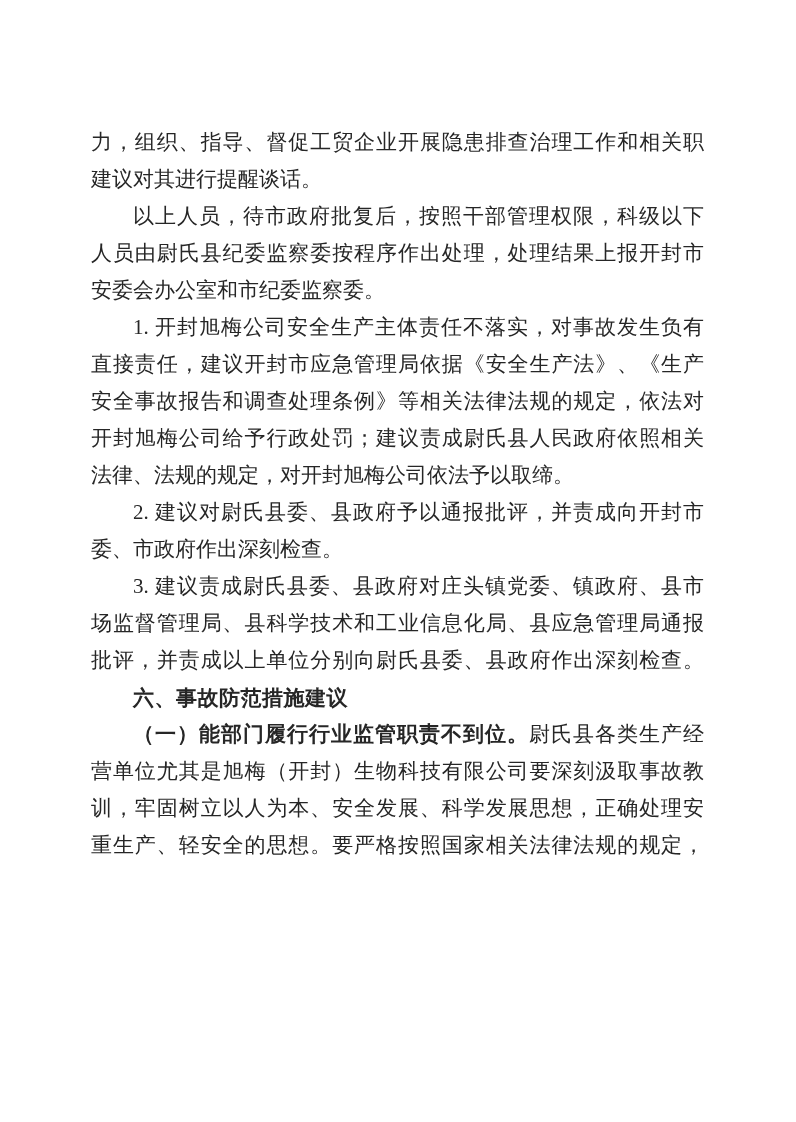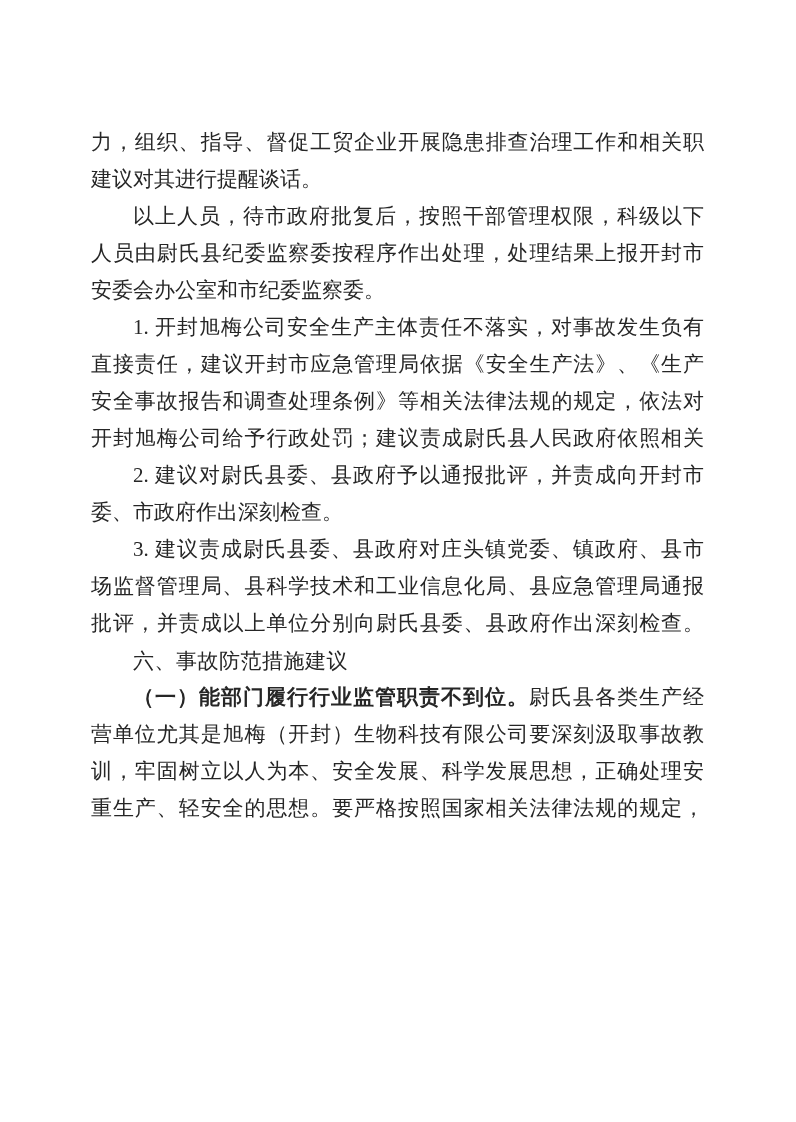--- a/index.html
+++ b/index.html
@@ -40,21 +40,21 @@
   }
   .line.indent {
     text-indent: 2em;
   }
   .heading-kai {
     font-weight: 700;
     letter-spacing: 0.5px;
   }
   .heading-hei {
     font-family: "Liberation Sans", "DejaVu Sans", sans-serif;
-    font-weight: 400;
+    font-weight: 700;
     letter-spacing: 0.5px;
   }
   .lead-bold {
     font-weight: 700;
   }
   .page-number {
     position: absolute;
     left: 92px;
     top: 1005px;
     font-size: 15px;
@@ -71,20 +71,21 @@
   <div class="page-body">
     <div class="line">力，组织、指导、督促工贸企业开展隐患排查治理工作和相关职</div>
     <div class="line left">建议对其进行提醒谈话。</div>
     <div class="line indent">以上人员，待市政府批复后，按照干部管理权限，科级以下</div>
     <div class="line">人员由尉氏县纪委监察委按程序作出处理，处理结果上报开封市</div>
     <div class="line left">安委会办公室和市纪委监察委。</div>
     <div class="line indent">1. 开封旭梅公司安全生产主体责任不落实，对事故发生负有</div>
     <div class="line">直接责任，建议开封市应急管理局依据《安全生产法》、《生产</div>
     <div class="line">安全事故报告和调查处理条例》等相关法律法规的规定，依法对</div>
     <div class="line">开封旭梅公司给予行政处罚；建议责成尉氏县人民政府依照相关</div>
+    <div class="line left">法律、法规的规定，对开封旭梅公司依法予以取缔。</div>
     <div class="line indent">2. 建议对尉氏县委、县政府予以通报批评，并责成向开封市</div>
     <div class="line left">委、市政府作出深刻检查。</div>
     <div class="line indent">3. 建议责成尉氏县委、县政府对庄头镇党委、镇政府、县市</div>
     <div class="line">场监督管理局、县科学技术和工业信息化局、县应急管理局通报</div>
     <div class="line">批评，并责成以上单位分别向尉氏县委、县政府作出深刻检查。</div>
     <div class="line left indent heading-hei">六、事故防范措施建议</div>
     <div class="line indent">
       <span class="lead-bold">（一）能部门履行行业监管职责不到位。</span><span>尉氏县各类生产经</span>
     </div>
     <div class="line">营单位尤其是旭梅（开封）生物科技有限公司要深刻汲取事故教</div>

